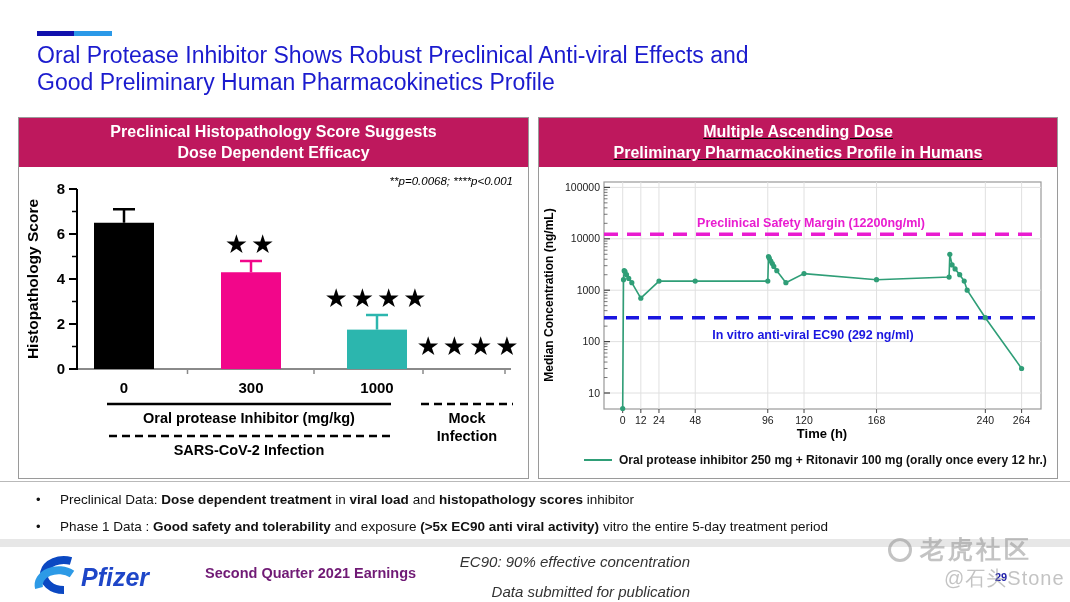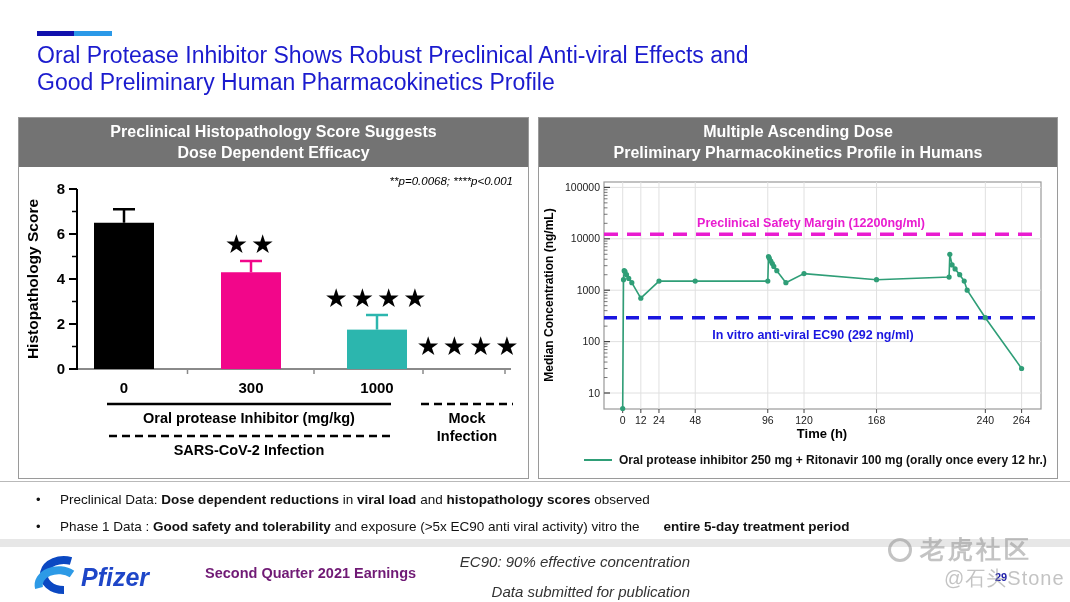--- a/index.html
+++ b/index.html
@@ -2,24 +2,24 @@
 <html><head>
 <meta charset="utf-8">
 <style>
   html,body{margin:0;padding:0;}
   body{width:1070px;height:602px;position:relative;background:#fff;
        font-family:"Liberation Sans",sans-serif;overflow:hidden;}
   .accent{position:absolute;height:5px;}
   .title{position:absolute;left:37px;top:42px;width:1000px;font-size:23px;line-height:27px;
          font-weight:normal;color:#1b1bce;}
   .panel{position:absolute;top:117px;border:1px solid #9a9a9a;background:#fff;}
-  .panel-header{background:#737373;color:#fff;font-weight:bold;font-size:16px;line-height:21px;
+  .panel-header{background:#be185d;color:#fff;font-weight:bold;font-size:16px;line-height:21px;
                 text-align:center;padding:3px 0 4px 0;}
   #left-panel{left:18px;width:509px;height:360px;}
-  #right-panel{left:538px;width:518px;height:360px;}
+  #right-panel{left:538px;width:518px;height:360px;text-decoration:underline;}
   .chart-wrap{position:relative;}
   .divider{position:absolute;left:0;top:481px;width:1070px;height:1px;background:#b9b9b9;}
   .bullets{position:absolute;left:36px;top:491px;width:1010px;font-size:13.5px;color:#111;}
   .bullet-row{display:flex;margin-bottom:9px;line-height:18px;}
   .bullet-dot{width:24px;font-size:13px;}
   .band{position:absolute;left:0;top:539px;width:1070px;height:8px;background:#e7e7e7;}
   .footer-brand{position:absolute;left:168px;top:565px;font-size:14.5px;font-weight:bold;color:#701a75;margin-left:37px;}
   .footnotes{position:absolute;left:450px;top:553px;width:240px;text-align:right;
              font-size:15px;font-style:italic;color:#333;}
   .footnotes div{margin-bottom:13px;}
@@ -218,25 +218,25 @@
         <line x1="45" x2="73" y1="293" y2="293" stroke="#2f9e77" stroke-width="2"></line>
         <text x="80" y="297" font-size="12" font-weight="bold" fill="#111">Oral protease inhibitor 250 mg + Ritonavir 100 mg (orally once every 12 hr.)</text>
       </svg>
   </div>
 </div>
 
 <div class="divider"></div>
 <div class="bullets" id="bullet-list">
     <div class="bullet-row">
       <span class="bullet-dot">•</span>
-      <span><span>Preclinical Data: </span><span style="font-weight: bold;">Dose dependent reductions</span><span> in </span><span style="font-weight: bold;">viral load</span><span> and </span><span style="font-weight: bold;">histopathology scores</span><span> observed</span></span>
+      <span><span>Preclinical Data: </span><span style="font-weight: bold;">Dose dependent treatment</span><span> in </span><span style="font-weight: bold;">viral load</span><span> and </span><span style="font-weight: bold;">histopathology scores</span><span> inhibitor</span></span>
     </div>
     <div class="bullet-row">
       <span class="bullet-dot">•</span>
-      <span><span>Phase 1 Data : </span><span style="font-weight: bold;">Good safety and tolerability</span><span> and exposure </span><span style="font-weight: normal;">(&gt;5x EC90 anti viral activity)</span><span> vitro the </span><span style="font-weight: bold; margin-left: 20px;">entire 5-day treatment period</span></span>
+      <span><span>Phase 1 Data : </span><span style="font-weight: bold;">Good safety and tolerability</span><span> and exposure </span><span style="font-weight: bold;">(&gt;5x EC90 anti viral activity)</span><span> vitro the </span><span style="font-weight: normal;">entire 5-day treatment period</span></span>
     </div>
   </div>
 
 <div class="band"></div>
 <svg width="130" height="46" style="position:absolute;left:25px;top:552px;">
   <path d="M46 9 A20 15 0 1 0 39 38" stroke="#0b48c2" stroke-width="8" fill="none"></path>
   <path d="M14 36 A20 15 0 0 1 47 22" stroke="#2d9ae6" stroke-width="8" fill="none"></path>
   <text x="56" y="34" font-size="25" font-weight="bold" font-style="italic" fill="#1e46c8" id="logo-text">Pfizer</text>
 </svg>
 <div class="footer-brand">Second Quarter 2021 Earnings</div>

